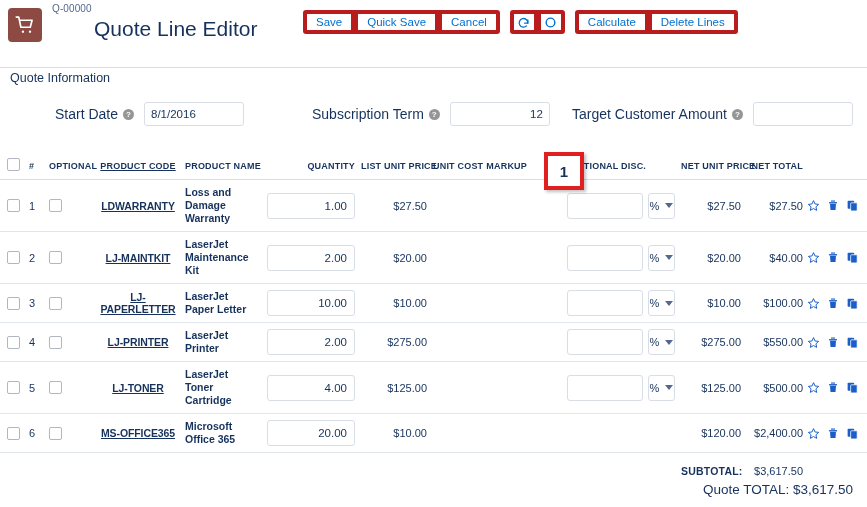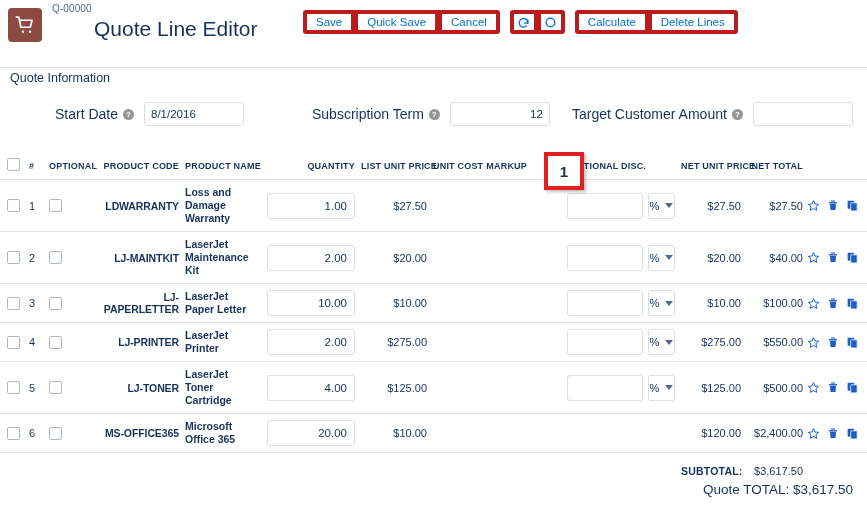--- a/index.html
+++ b/index.html
@@ -172,21 +172,21 @@
   #lines-table td {
     font-size: 11px;
     color: #16325c;
     padding: 6px 3px;
     border-bottom: 1px solid #e0e5ee;
     vertical-align: middle;
   }
   .c-check { width: 26px; text-align: center; }
   .c-num   { width: 20px; text-align: left; }
   .c-opt   { width: 48px; text-align: left; }
-  .c-code  { width: 88px; text-align: right; }
+  .c-code  { width: 88px; text-align: center; text-decoration: underline; }
   .c-name  { width: 76px; text-align: left; }
   .c-qty   { width: 100px; text-align: right; }
   .c-lup   { width: 72px; text-align: right; }
   .c-cost  { width: 52px; text-align: right; }
   .c-mark  { width: 48px; text-align: right; }
   .c-gap   { width: 28px; }
   .c-disc  { width: 120px; text-align: left; }
   .c-nup   { width: 66px; text-align: right; }
   .c-ntot  { width: 62px; text-align: right; }
   .c-act   { width: 64px; text-align: right; }

